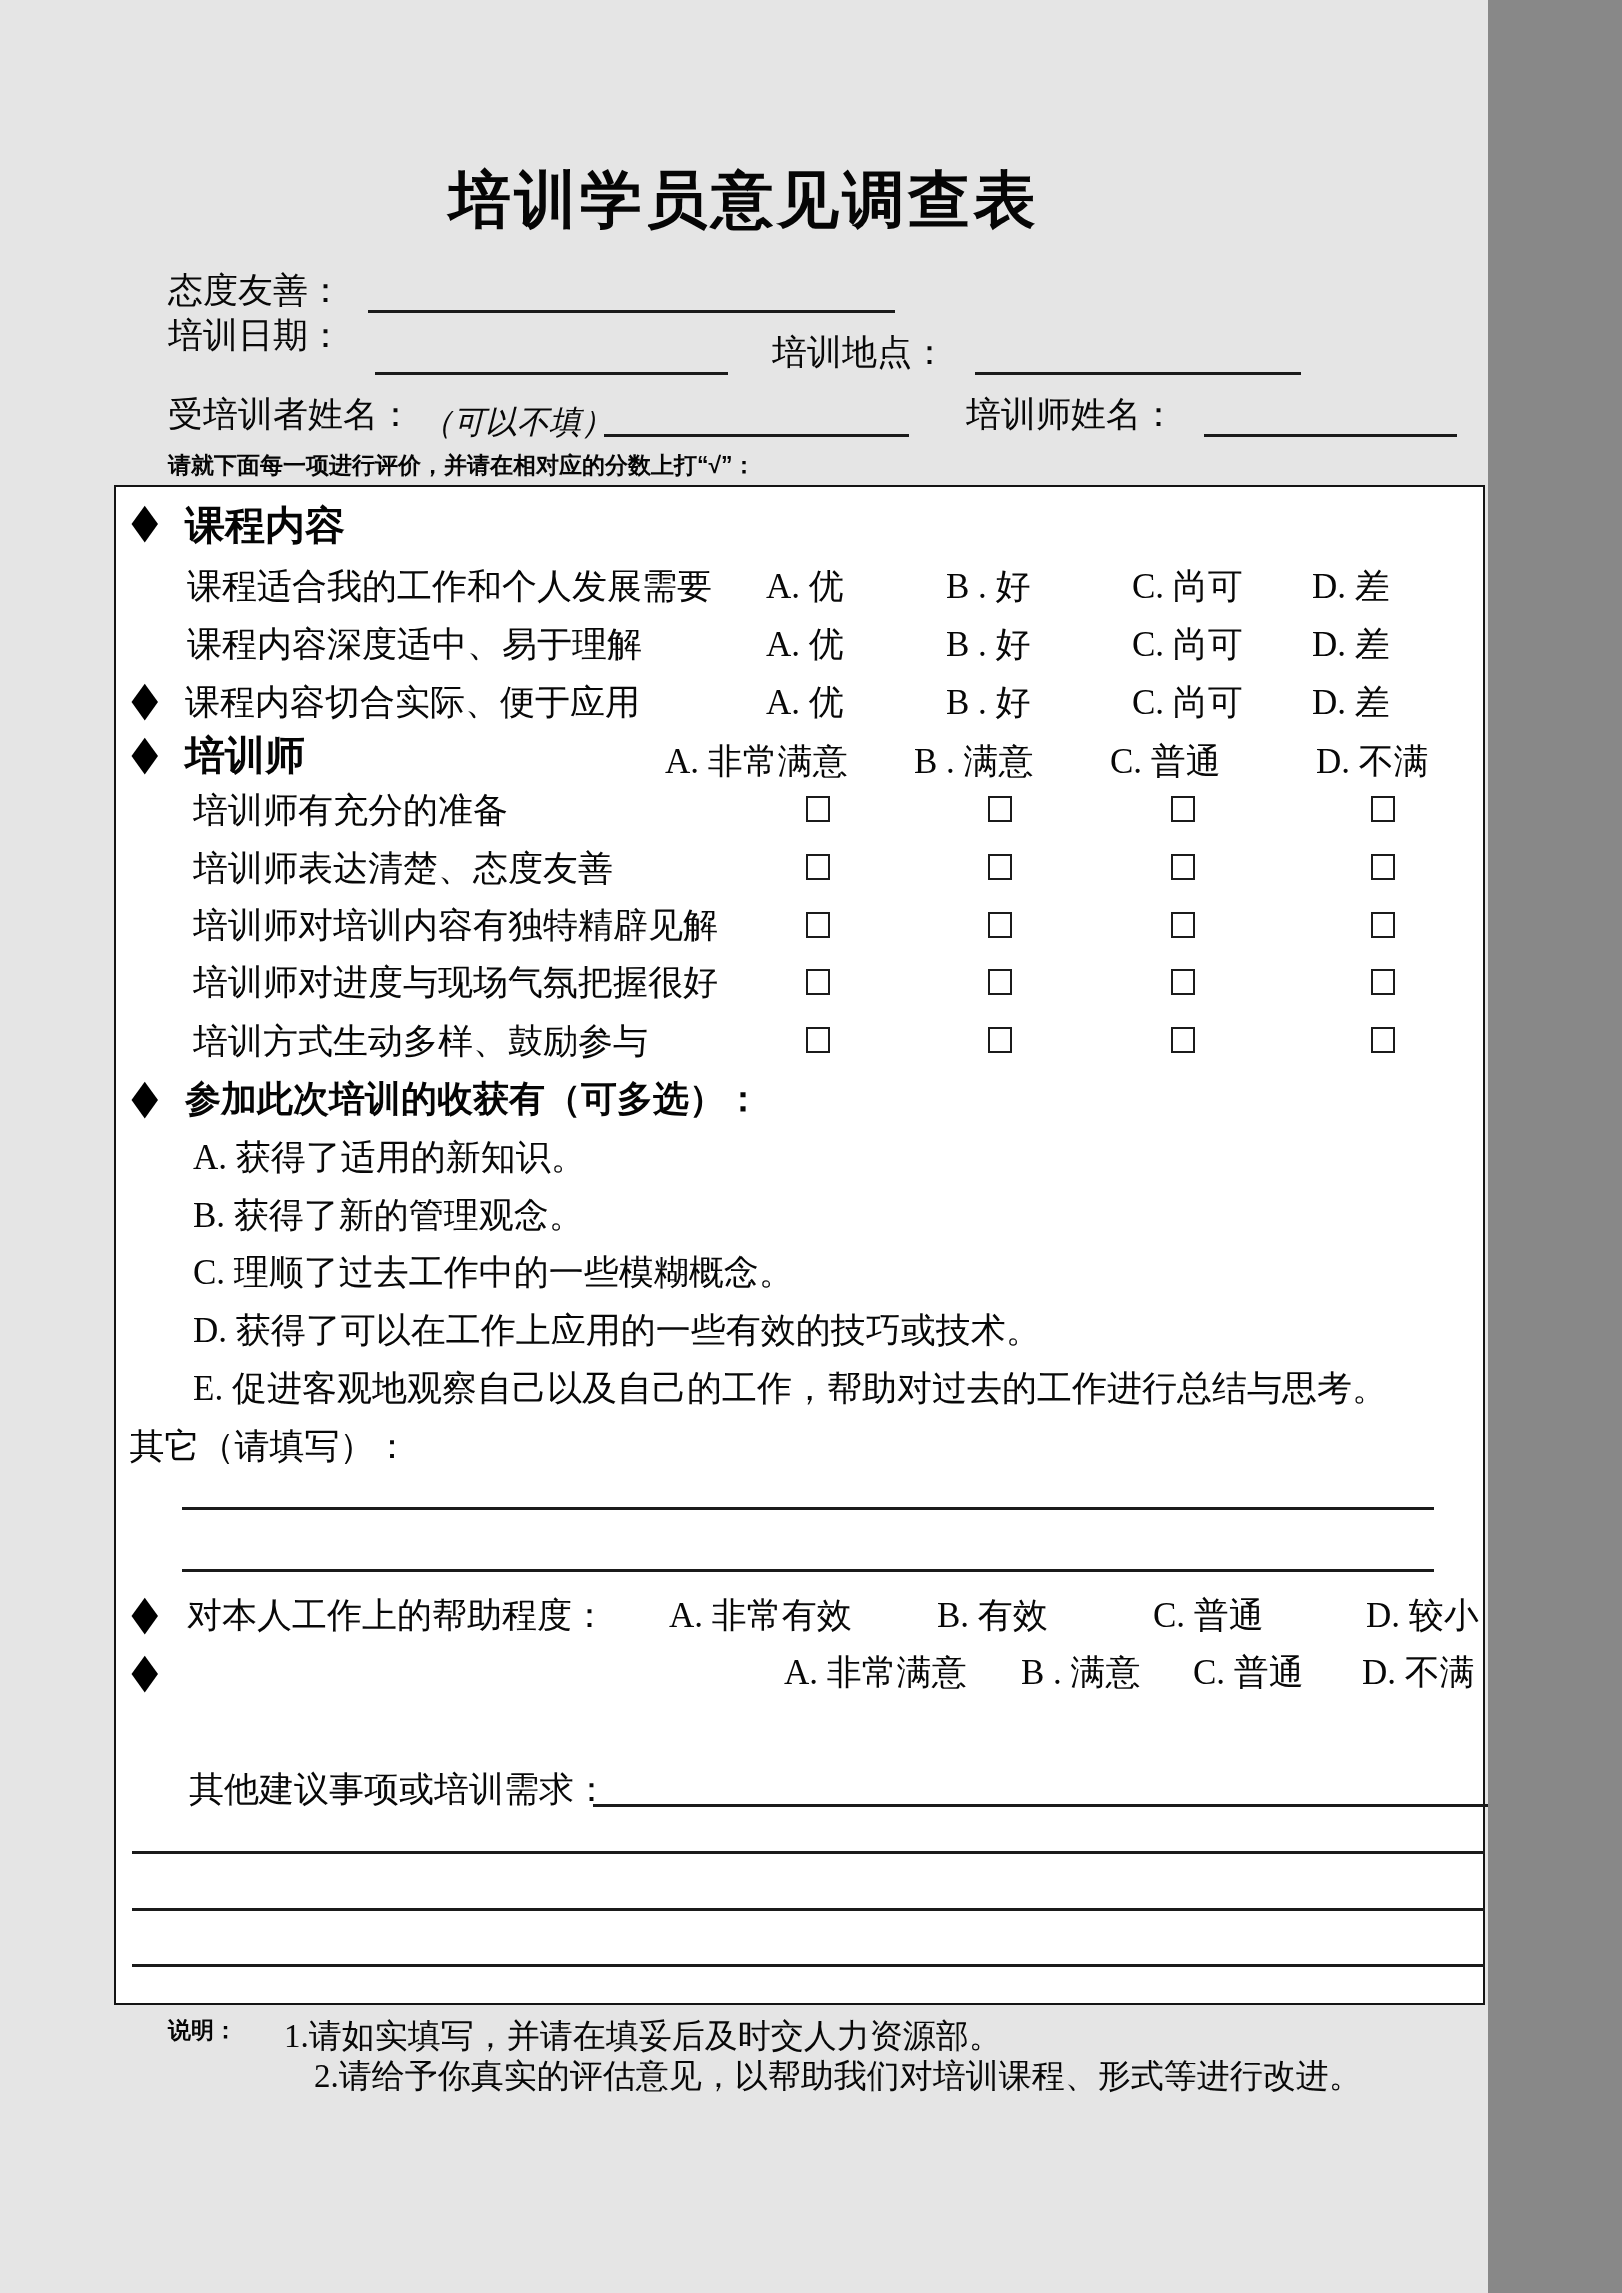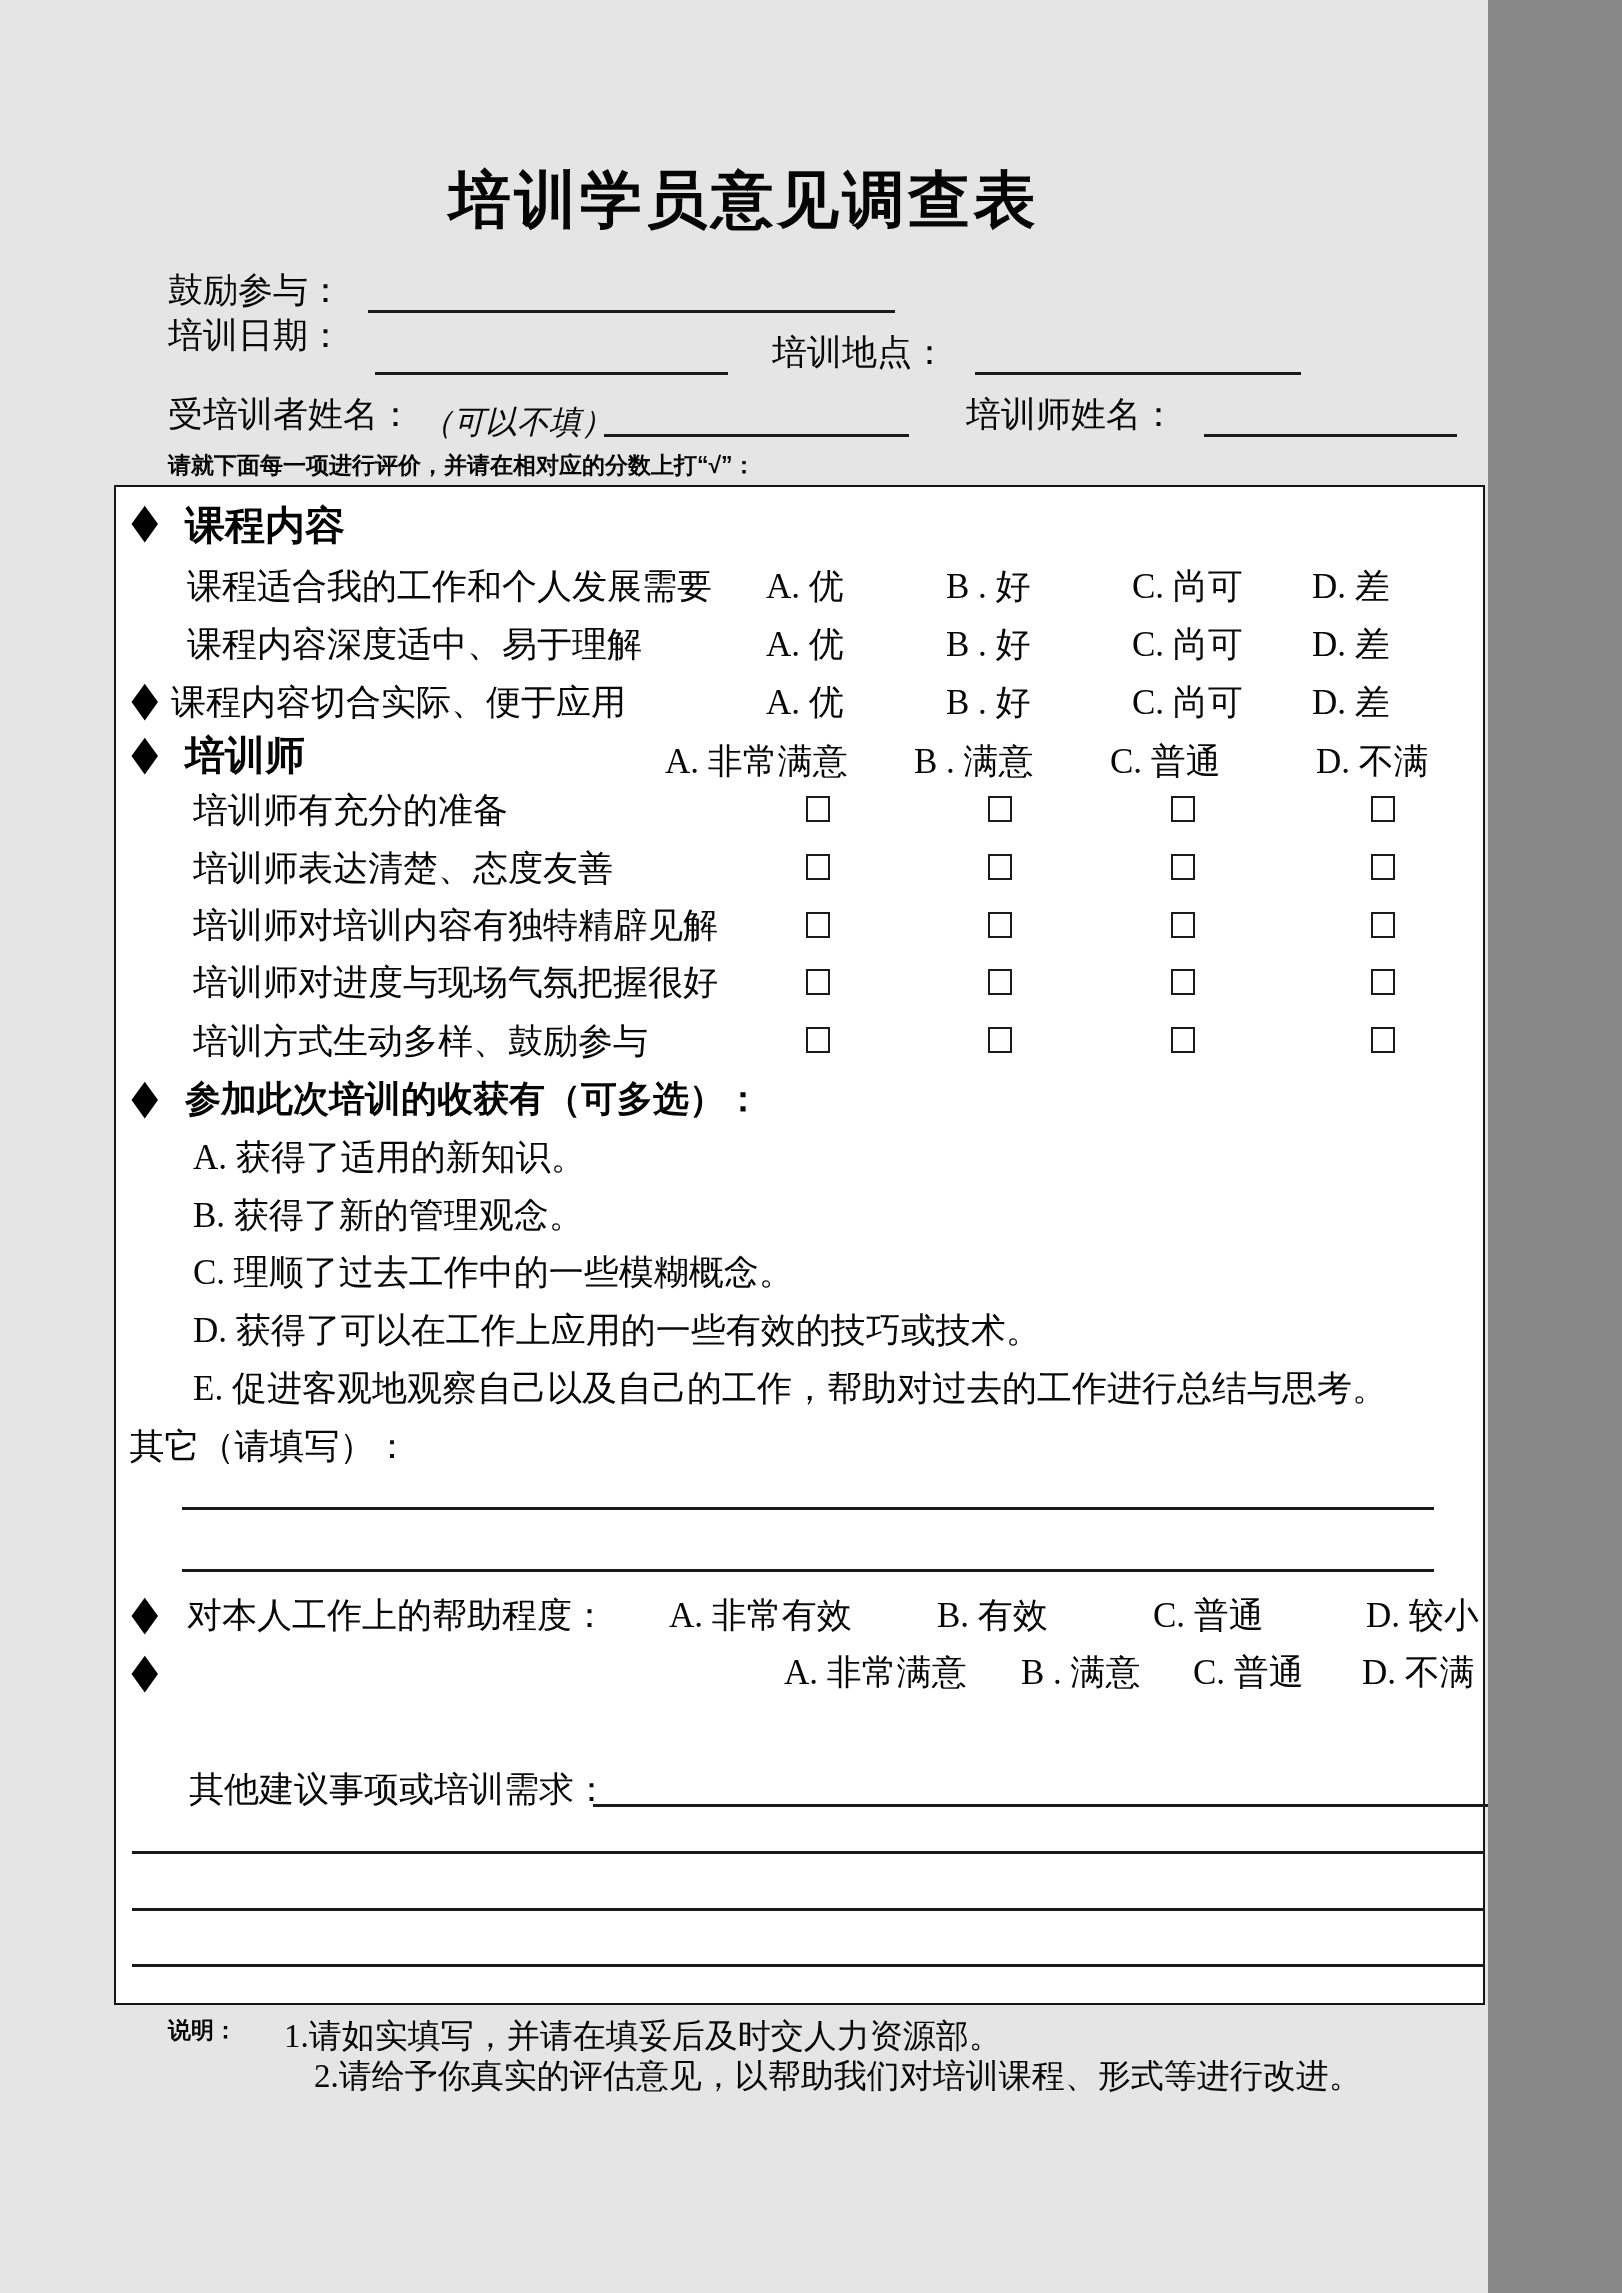--- a/index.html
+++ b/index.html
@@ -44,21 +44,21 @@
     border:2.7px solid #1b1b1b;background:#fff;
   }
 </style>
 </head>
 <body>
 
 <div class="page">
 
   <div class="abs hei title" style="left:0;top:164px;width:100%;text-align:center;">培训学员意见调查表</div>
 
-  <span class="abs ser ser40" style="left:168px;top:271px;">鼓励参与：</span>
+  <span class="abs ser ser40" style="left:168px;top:271px;">态度友善：</span>
   <div class="ln" style="left:368px;top:310px;width:527px;"></div>
 
   <span class="abs ser ser40" style="left:168px;top:316px;text-align:center;">培训日期：</span>
   <div class="ln" style="left:375px;top:372px;width:353px;"></div>
   <span class="abs ser ser40" style="left:772px;top:333px;">培训地点：</span>
   <div class="ln" style="left:975px;top:372px;width:326px;"></div>
 
   <span class="abs ser ser40" style="left:168px;top:395px;">受培训者姓名：</span>
   <span class="abs note-italic" style="left:421px;top:401px;">（可以不填）</span>
   <div class="ln" style="left:604px;top:434px;width:305px;"></div>
@@ -78,21 +78,21 @@
     <span class="abs ser" style="left:1016px;top:80px;">C. 尚可</span>
     <span class="abs ser" style="left:1196px;top:80px;">D. 差</span>
 
     <span class="abs ser" style="left:71px;top:138px;">课程内容深度适中、易于理解</span>
     <span class="abs ser" style="left:650px;top:138px;">A. 优</span>
     <span class="abs ser" style="left:830px;top:138px;">B . 好</span>
     <span class="abs ser" style="left:1016px;top:138px;">C. 尚可</span>
     <span class="abs ser" style="left:1196px;top:138px;">D. 差</span>
 
     <div class="dm" style="left:16.4px;top:202px;"></div>
-    <span class="abs ser" style="left:55px;top:196px;">课程内容切合实际、便于应用</span>
+    <span class="abs ser" style="left:69px;top:196px;">课程内容切合实际、便于应用</span>
     <span class="abs ser" style="left:650px;top:196px;">A. 优</span>
     <span class="abs ser" style="left:830px;top:196px;">B . 好</span>
     <span class="abs ser" style="left:1016px;top:196px;">C. 尚可</span>
     <span class="abs ser" style="left:1196px;top:196px;">D. 差</span>
 
     <div class="dm" style="left:16.4px;top:256px;"></div>
     <span class="abs hei heading" style="left:69px;top:245px;">培训师</span>
     <span class="abs ser" style="left:549px;top:255px;">A. 非常满意</span>
     <span class="abs ser" style="left:798px;top:255px;">B . 满意</span>
     <span class="abs ser" style="left:994px;top:255px;">C. 普通</span>

